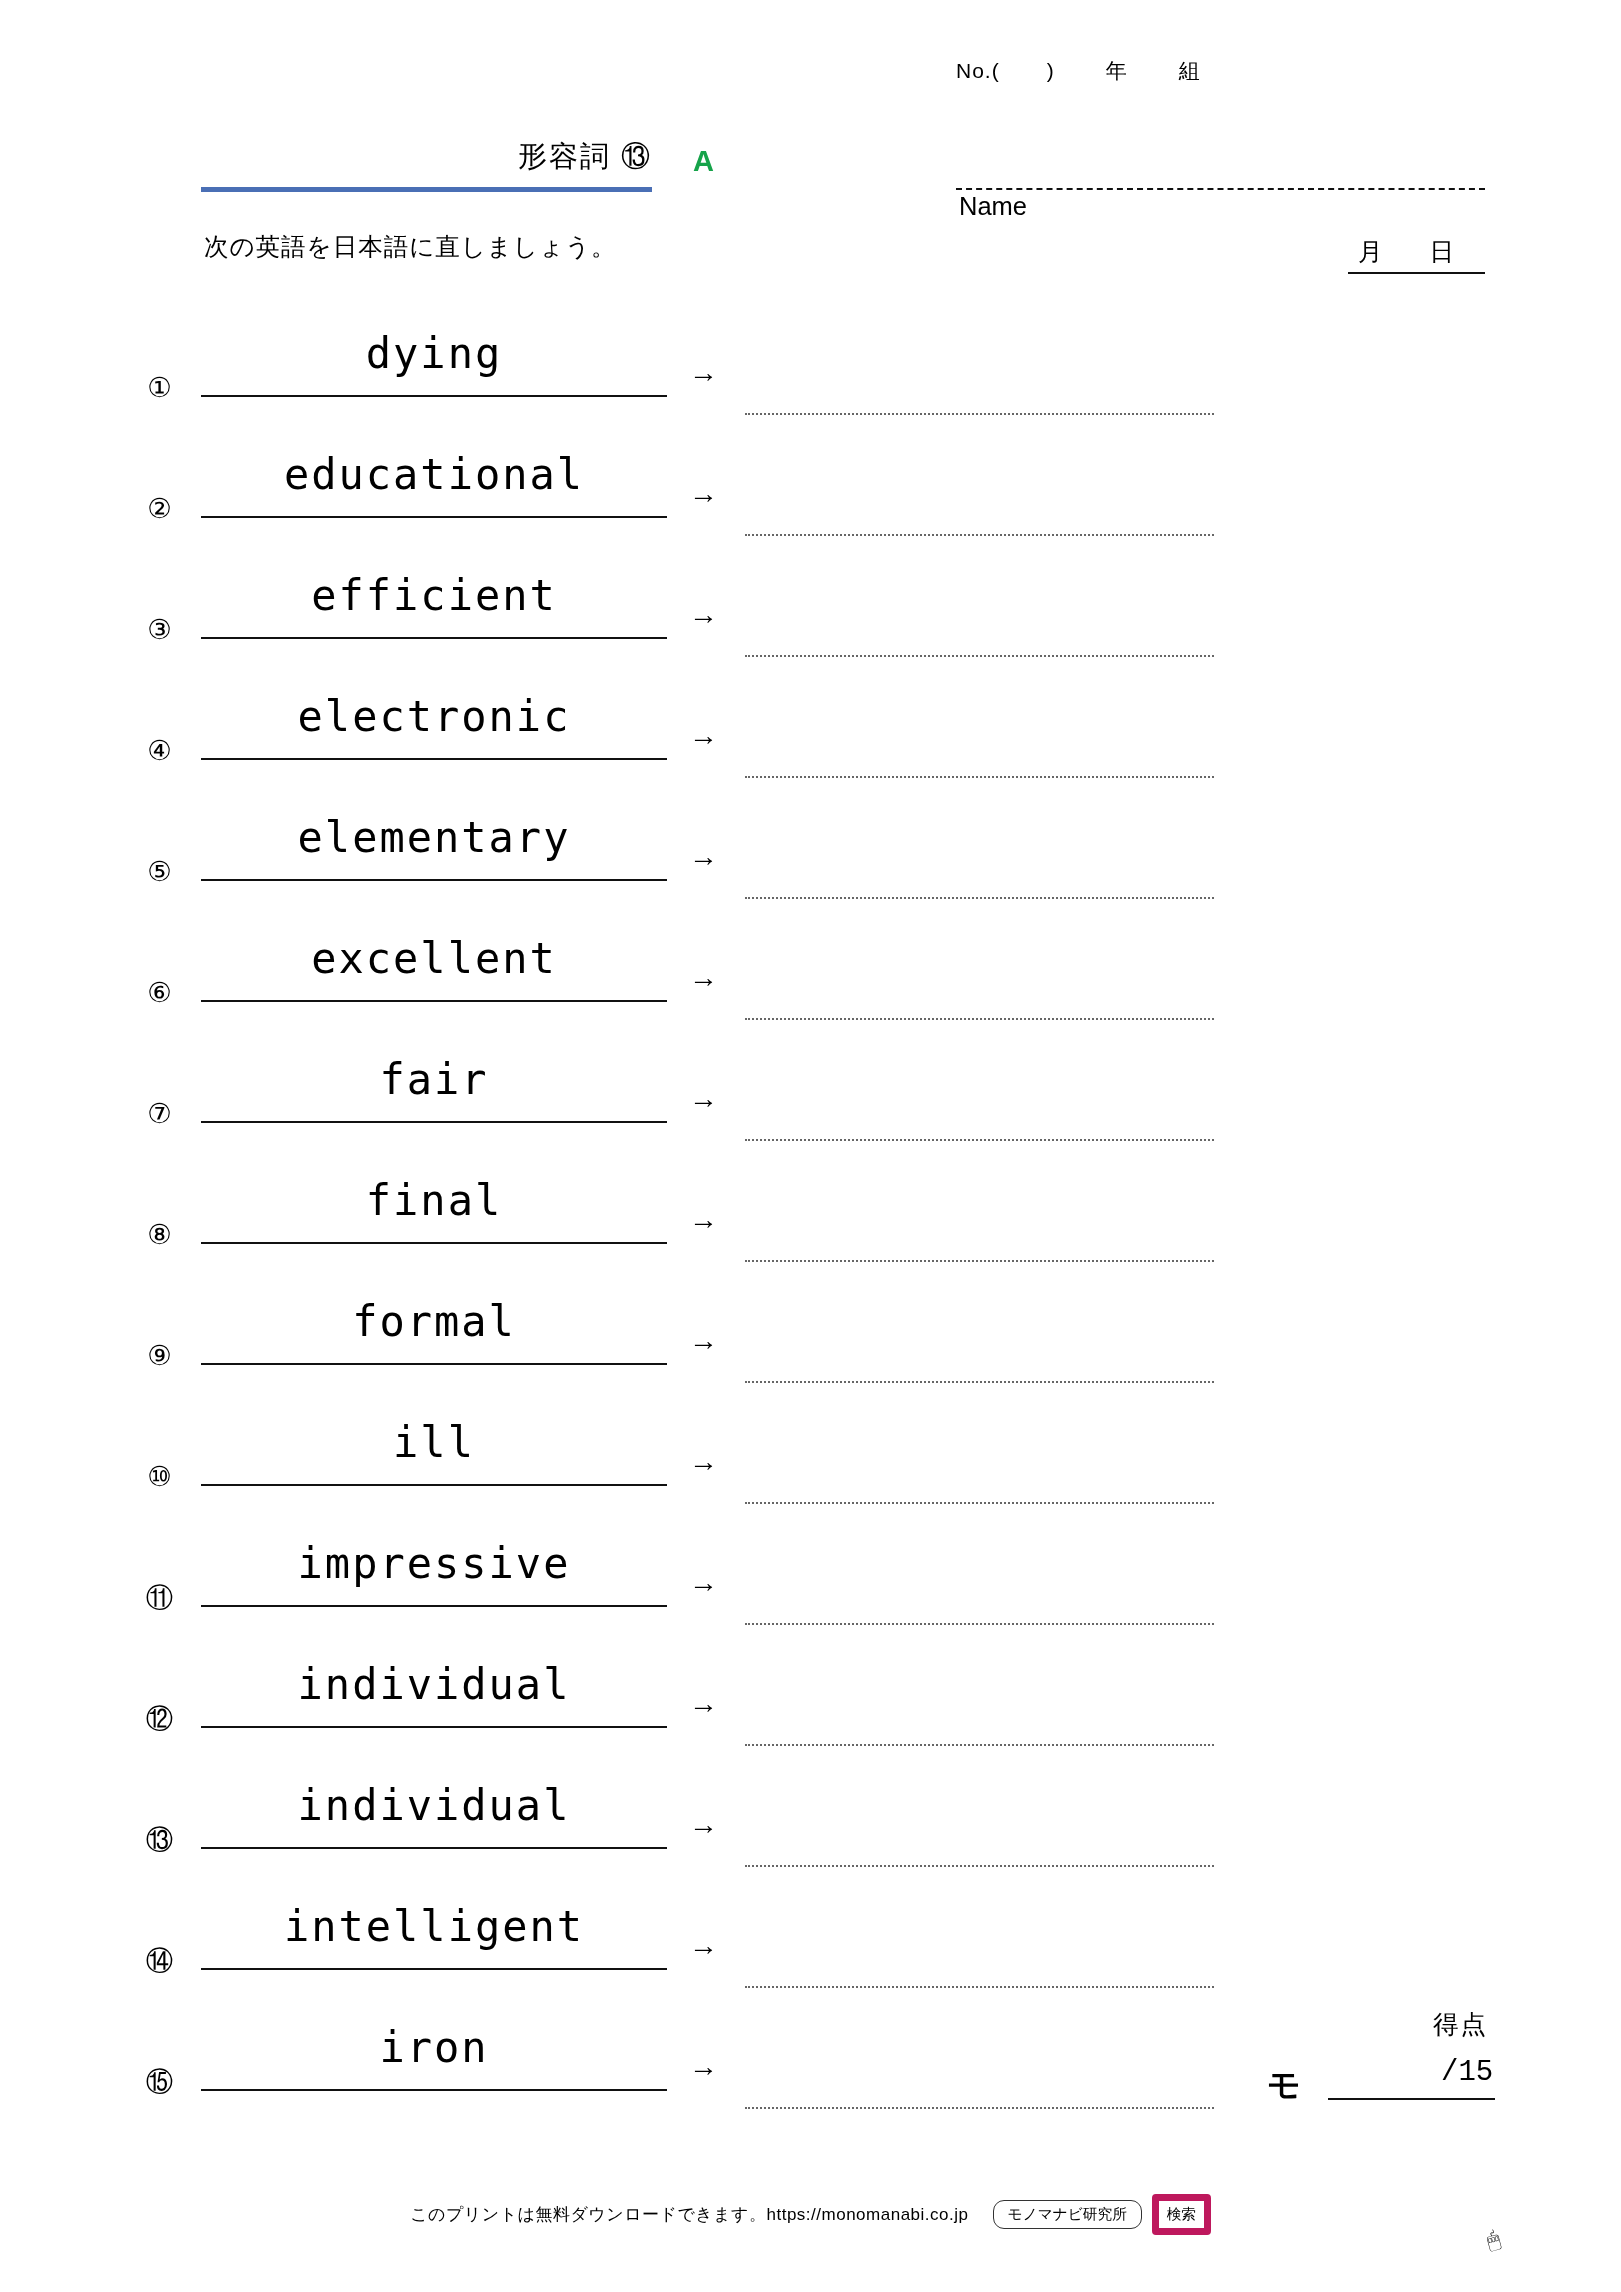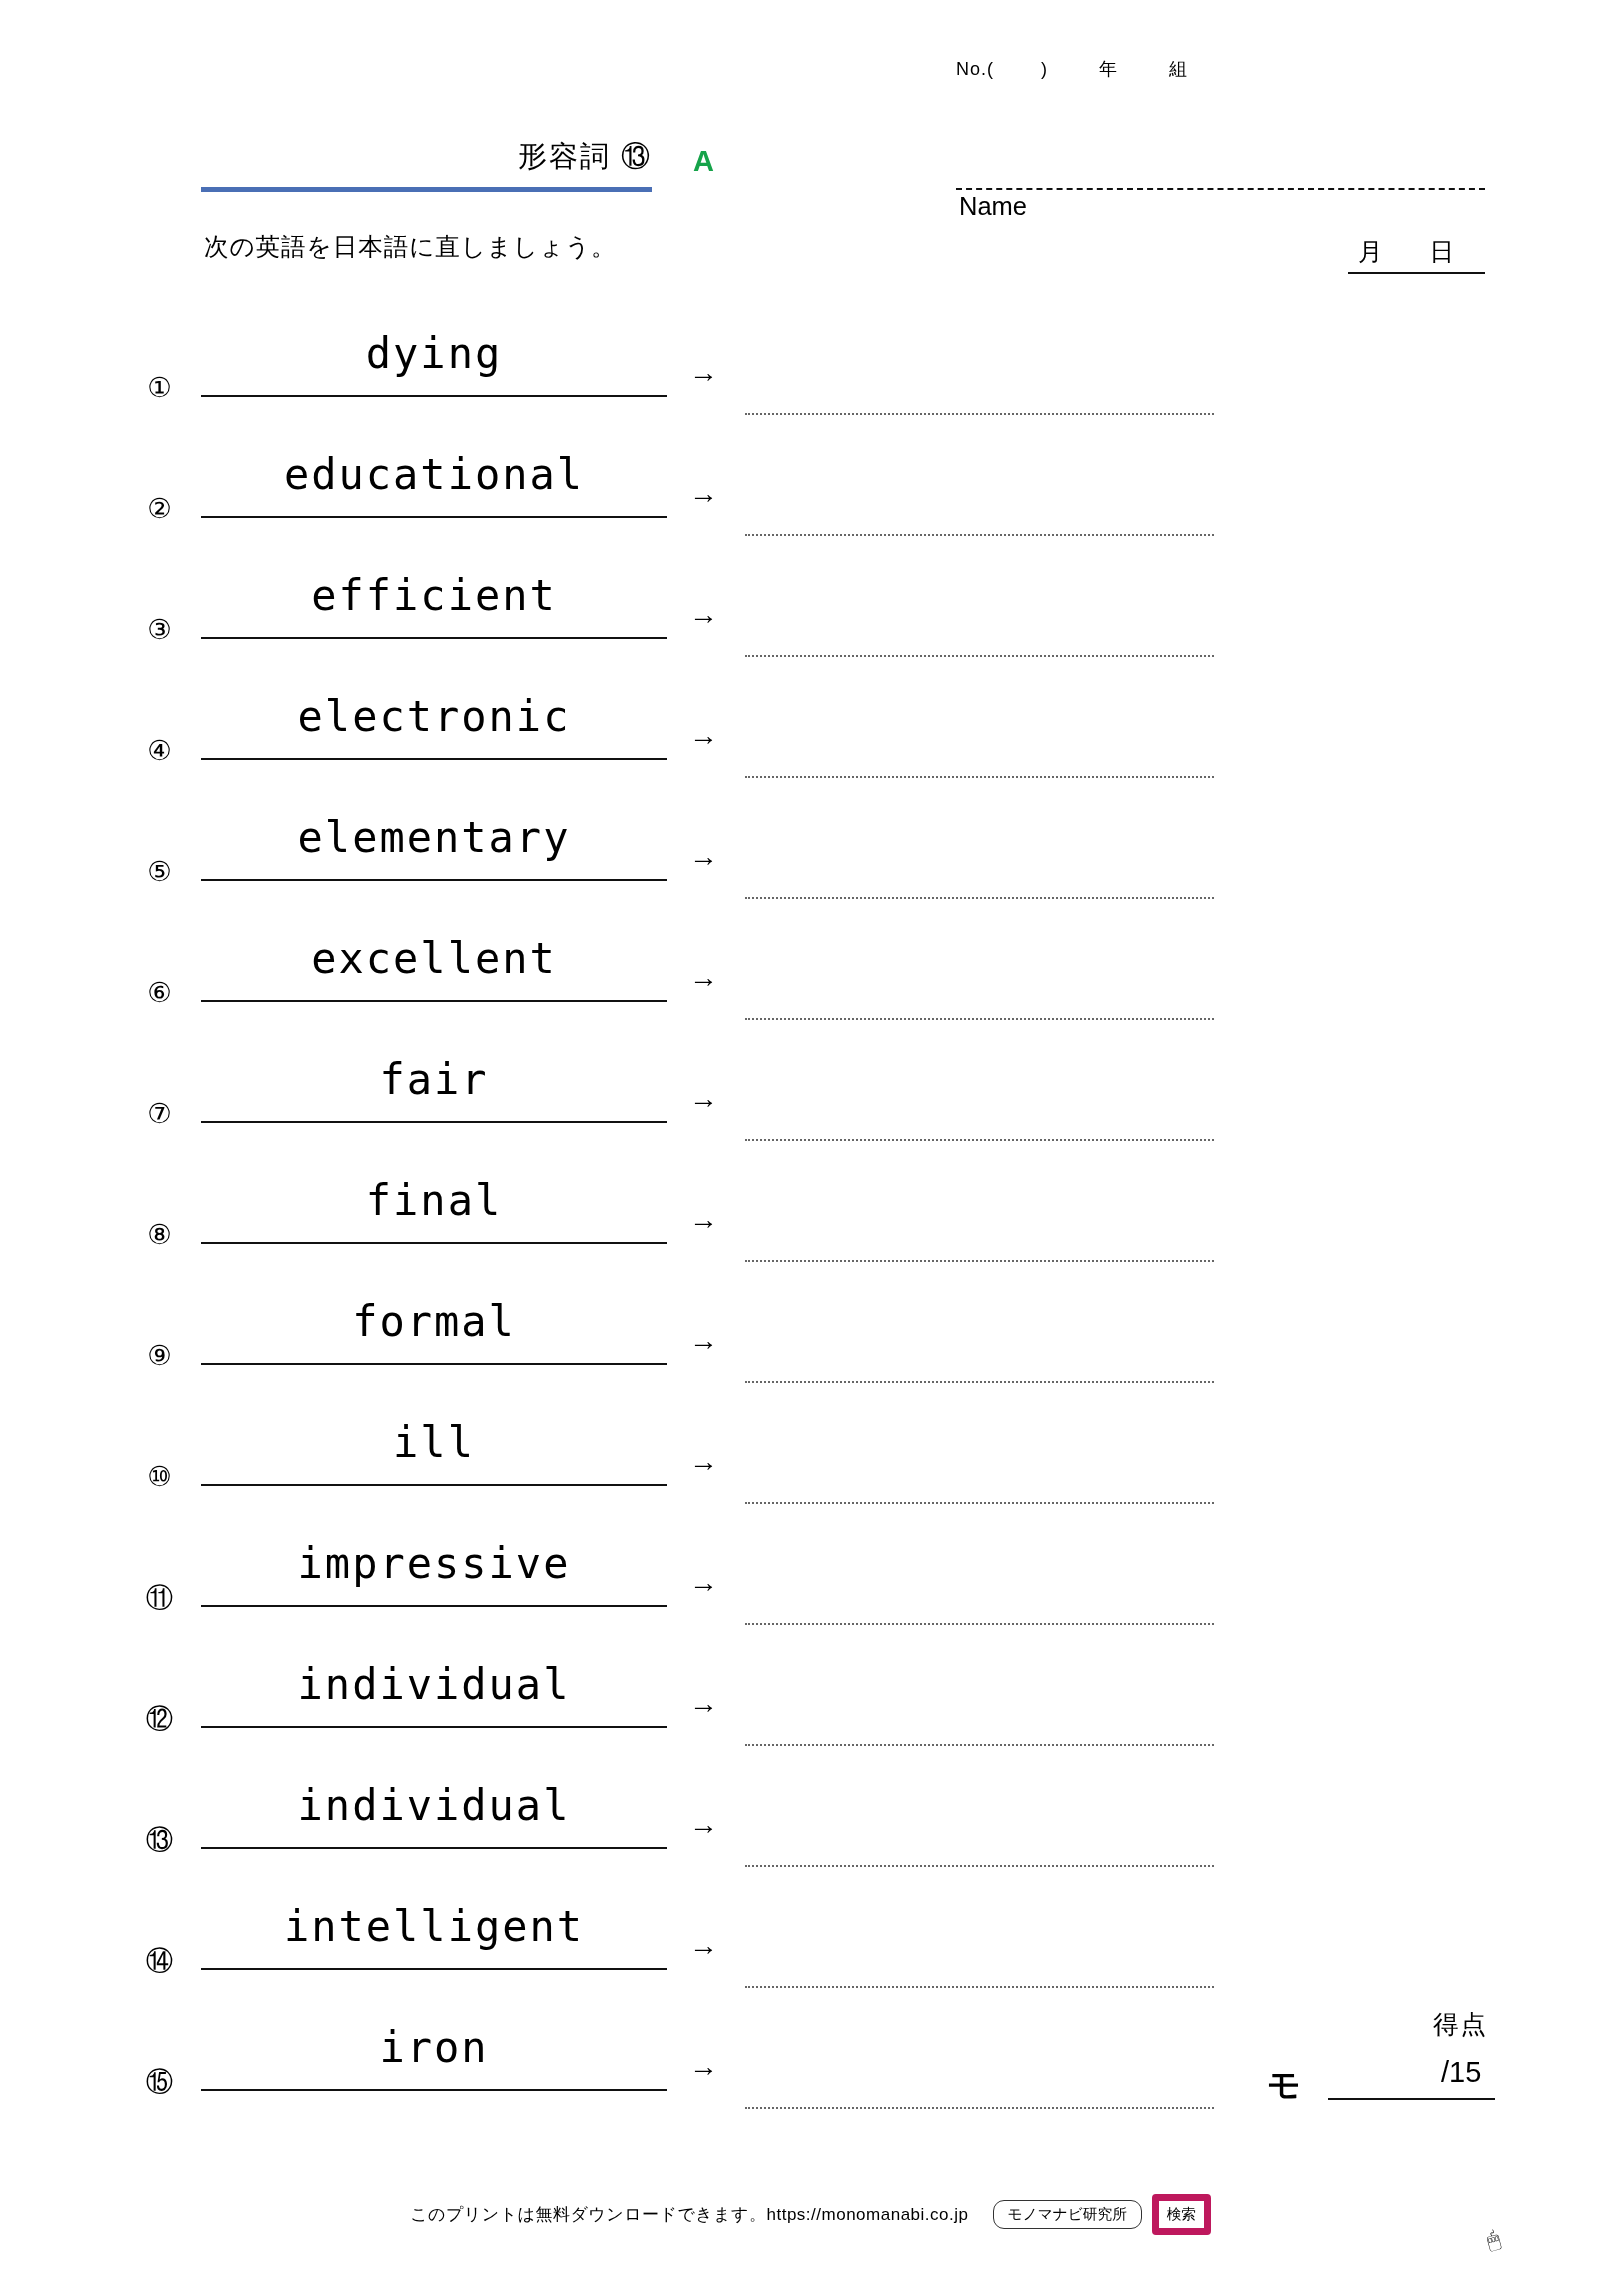--- a/index.html
+++ b/index.html
@@ -21,21 +21,21 @@
     left: 0; top: 0;
     width: 1621px;
     height: 2293px;
   }
 
   
   .hdr-no {
     position: absolute;
     left: 956px;
     top: 57px;
-    font-size: 18px;
+    font-size: 21px;
     letter-spacing: 1px;
     white-space: nowrap;
   }
   .hdr-no .gap1 { display:inline-block; width: 47px; }
   .hdr-no .gap2 { display:inline-block; width: 51px; }
 
   .title-wrap {
     position: absolute;
     left: 201px;
     top: 137px;
@@ -177,21 +177,21 @@
     top: 2063px;
     font-size: 33px;
     font-weight: bold;
     font-family: "DejaVu Sans", sans-serif;
   }
   .score-total {
     position: absolute;
     left: 1441px;
     top: 2056px;
     font-size: 29px;
-    font-family: Liberation Sans, sans-serif;
+    font-family: Liberation Mono, monospace;
   }
   .score-rule {
     position: absolute;
     left: 1328px;
     top: 2098px;
     width: 167px;
     border-bottom: 2.9px solid #111;
   }
 
   

